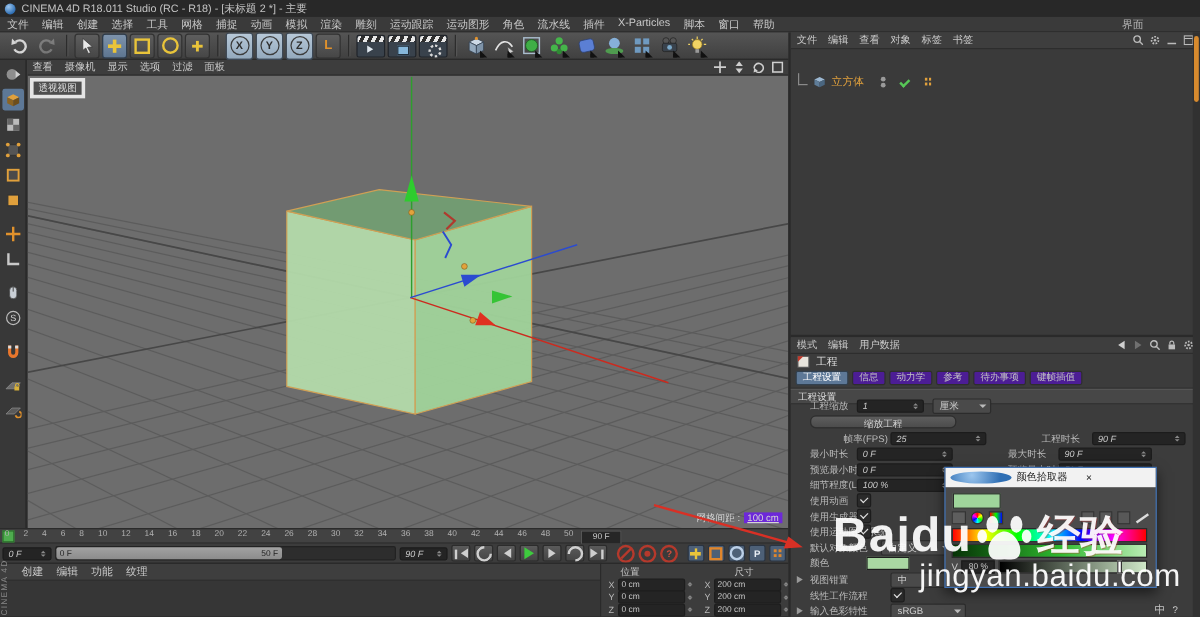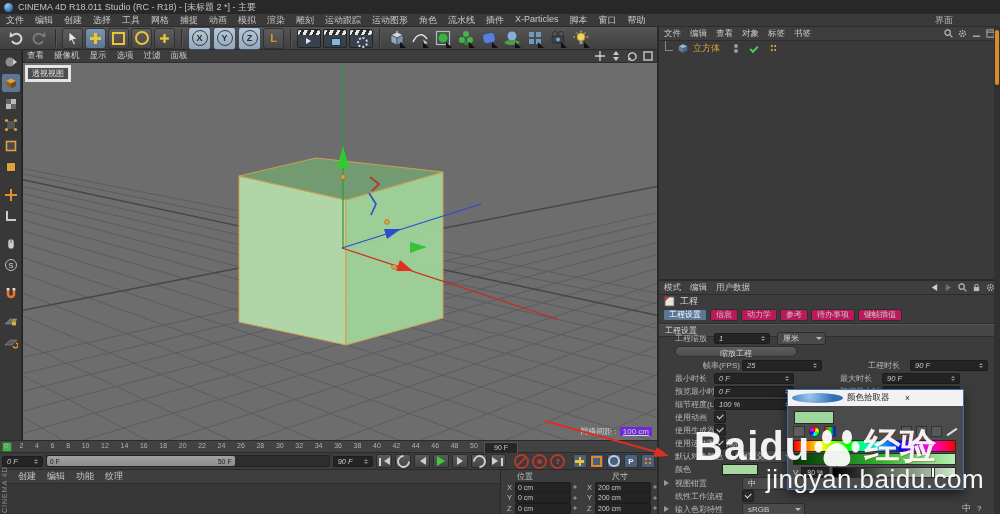--- a/index.html
+++ b/index.html
@@ -99,33 +99,33 @@
   .cspn{width:6px;height:8px;position:relative;margin-right:8px;}
   .cspn::before{content:"";position:absolute;left:0;top:0;border:2px solid transparent;border-bottom-color:#888;}
   .cspn::after{content:"";position:absolute;left:0;bottom:0;border:2px solid transparent;border-top-color:#888;}
   
   #rightpanel{left:657px;top:27px;width:343px;height:487px;background:#3c3c3c;border-left:2px solid #2a2a2a;box-sizing:border-box;}
   #objman{position:absolute;left:0;top:0;width:100%;height:254px;background:#3a3a3a;border-bottom:2px solid #2a2a2a;box-sizing:border-box;}
   .pmenu{height:13px;background:#3e3e3e;display:flex;align-items:center;justify-content:space-between;padding:0 5px;border-bottom:1px solid #2d2d2d;}
   .pmenu .menus{gap:9px;}
   .pmenu .mi{font-size:8.5px;}
   .picoset{display:flex;gap:5px;align-items:center;}
-  .objrow{display:flex;align-items:center;gap:4px;height:14px;margin:0 0 0 6px;font-size:9px;}
+  .objrow{display:flex;align-items:center;gap:4px;height:14px;margin:20px 0 0 6px;font-size:9px;}
   .treeL{width:7px;height:9px;border-left:1px solid #8a8a8a;border-bottom:1px solid #8a8a8a;margin-top:-4px;}
   .objname{color:#e0a03c;}
   .visdots{display:flex;flex-direction:column;gap:1px;margin-left:10px;}
   .visdots i{width:4px;height:4px;border-radius:50%;background:#9a9a9a;}
   .chkmark{width:6px;height:3px;border-left:2px solid #57c757;border-bottom:2px solid #57c757;transform:rotate(-45deg);margin-left:8px;}
   .odots{width:6px;height:8px;background:radial-gradient(circle 1.3px,#e0a03c 95%,transparent) 0 0/3.5px 4px;margin-left:8px;}
   #rscroll{position:absolute;right:0px;top:0px;width:6px;height:487px;background:#313131;}
   #rscroll .handle{position:absolute;left:1px;top:3px;width:4px;height:55px;background:#d78a2e;border-radius:2px;}
   #attrman{position:absolute;left:0;top:254px;width:100%;height:233px;background:#3c3c3c;}
   .objtitle{display:flex;align-items:center;gap:5px;height:13px;padding-left:5px;font-size:9px;color:#ddd;}
   .ptabs{display:flex;gap:3px;padding:1px 0 2px 4px;border-bottom:1px solid #2e2e2e;}
-  .ptab{font-size:8px;color:#c3c3c3;background:#be185d;border:1px solid #2e2e2e;border-radius:2px;padding:0 5px;height:10px;line-height:10px;}
+  .ptab{font-size:8px;color:#c3c3c3;background:#4c1d95;border:1px solid #2e2e2e;border-radius:2px;padding:0 5px;height:10px;line-height:10px;}
   .ptab.sel{background:#5d7897;color:#fff;border-color:#31404f;}
   .sechead{height:11px;background:#474747;border-top:1px solid #555;border-bottom:1px solid #2e2e2e;font-size:8px;color:#ddd;padding-left:6px;line-height:11px;}
   .arow{position:absolute;height:12px;display:flex;align-items:center;font-size:8px;color:#b9b9b9;}
   .lab{position:absolute;left:16px;white-space:nowrap;}
   .lab2{position:absolute;left:181px;white-space:nowrap;}
   .fld{position:absolute;left:55px;width:80px;}
   .fld2{position:absolute;left:223px;width:78px;}
   .inp .val{flex:1;text-align:left;}
   .adrop{background:#4a4a4a;border:1px solid #2c2c2c;border-radius:2px;height:11px;line-height:11px;font-size:8px;color:#cfcfcf;padding:0 12px 0 5px;position:relative;box-sizing:content-box;}
   .adrop::after{content:"";position:absolute;right:3px;top:4px;border:3px solid transparent;border-top-color:#bbb;}

